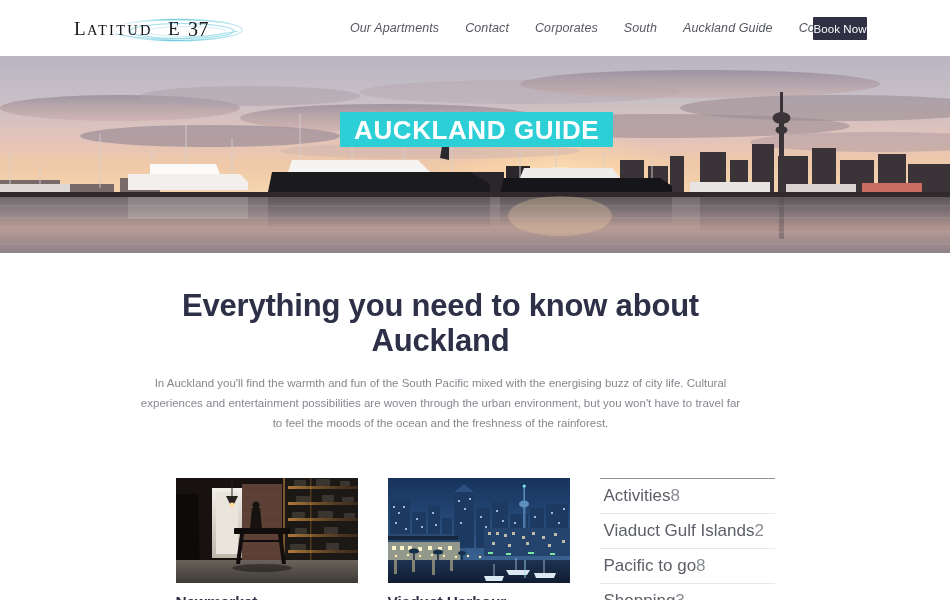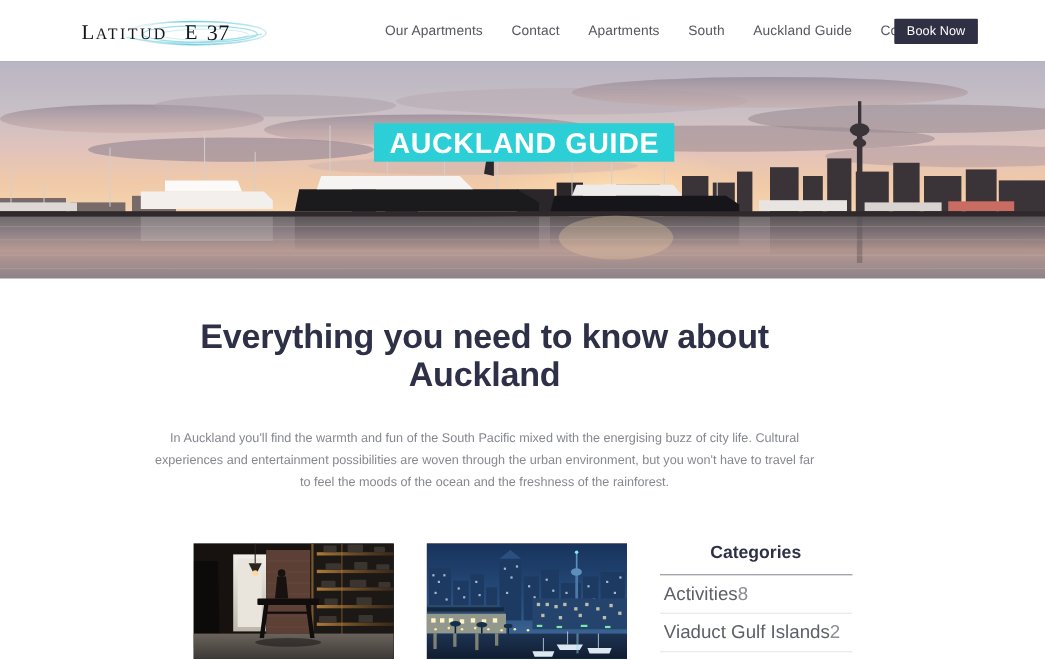--- a/index.html
+++ b/index.html
@@ -32,36 +32,37 @@
   .logo svg { display: block; }
 
   .main-nav {
     position: absolute;
     left: 350px;
     top: 0;
     height: 56px;
     display: flex;
     align-items: center;
     gap: 0px;
+    font-style: italic;
   }
   .nav-link {
     font-size: 12.5px;
     color: #55585f;
     text-decoration: none;
     padding: 0 13px;
     white-space: nowrap;
     letter-spacing: .1px;
   }
   .nav-link:first-child { padding-left: 0; }
 
   .book-now {
     position: absolute;
     left: 813px;
     top: 17px;
-    width: 76px;
+    width: 54px;
     height: 23px;
     background: #2f3043;
     color: #ffffff;
     font-size: 11.5px;
     border: none;
     border-radius: 1px;
     cursor: pointer;
     display: flex;
     align-items: center;
     justify-content: center;
@@ -107,21 +108,21 @@
   .intro-heading {
     font-size: 31px;
     font-weight: bold;
     color: #2e3047;
     line-height: 1.12;
     letter-spacing: -0.2px;
     max-width: 560px;
     margin: 0 auto;
   }
   .intro-text {
-    margin: 32px auto 0;
+    margin: 16px auto 0;
     max-width: 600px;
     font-size: 11.5px;
     line-height: 1.72;
     color: #86888f;
   }
 
   
   .content {
     width: 950px;
     padding-top: 44px;
@@ -199,21 +200,21 @@
       <text x="4" y="24" font-family="'Liberation Serif', serif" font-size="19" letter-spacing="1.6" fill="#15161c">L</text>
       <text x="17" y="24" font-family="'Liberation Serif', serif" font-size="14.5" letter-spacing="2.2" fill="#15161c">ATITUD</text>
       <text x="98" y="24" font-family="'Liberation Serif', serif" font-size="19" letter-spacing="1.6" fill="#15161c">E</text>
       <text x="118" y="25" font-family="'Liberation Serif', serif" font-size="20" letter-spacing="0.5" fill="#15161c">37</text>
     </svg>
   </a>
 
   <nav class="main-nav">
     <a class="nav-link" href="#">Our Apartments</a>
     <a class="nav-link" href="#">Contact</a>
-    <a class="nav-link" href="#">Apartments</a>
+    <a class="nav-link" href="#">Corporates</a>
     <a class="nav-link" href="#">South</a>
     <a class="nav-link" href="#">Auckland Guide</a>
     <a class="nav-link" href="#">Contact Us</a>
   </nav>
 
   <button class="book-now">Book Now</button>
 </header>
 
 <section class="hero">
   <svg class="hero-canvas" width="950" height="197" viewBox="0 0 950 197" preserveAspectRatio="none">
@@ -589,21 +590,20 @@
           </g>
         </svg>
       </div>
       <h2 class="card-title">Viaduct Harbour</h2>
 
     </article>
 
   </div>
 
   <aside class="sidebar">
-    <h3 class="sidebar-heading">Categories</h3>
     <div class="sidebar-divider"></div>
     <ul class="cat-list">
       <li class="cat-item">
         <span>Activities</span>
         <span class="cat-count">8</span>
       </li>
       <li class="cat-item">
         <span>Viaduct Gulf Islands</span>
         <span class="cat-count">2</span>
       </li>

